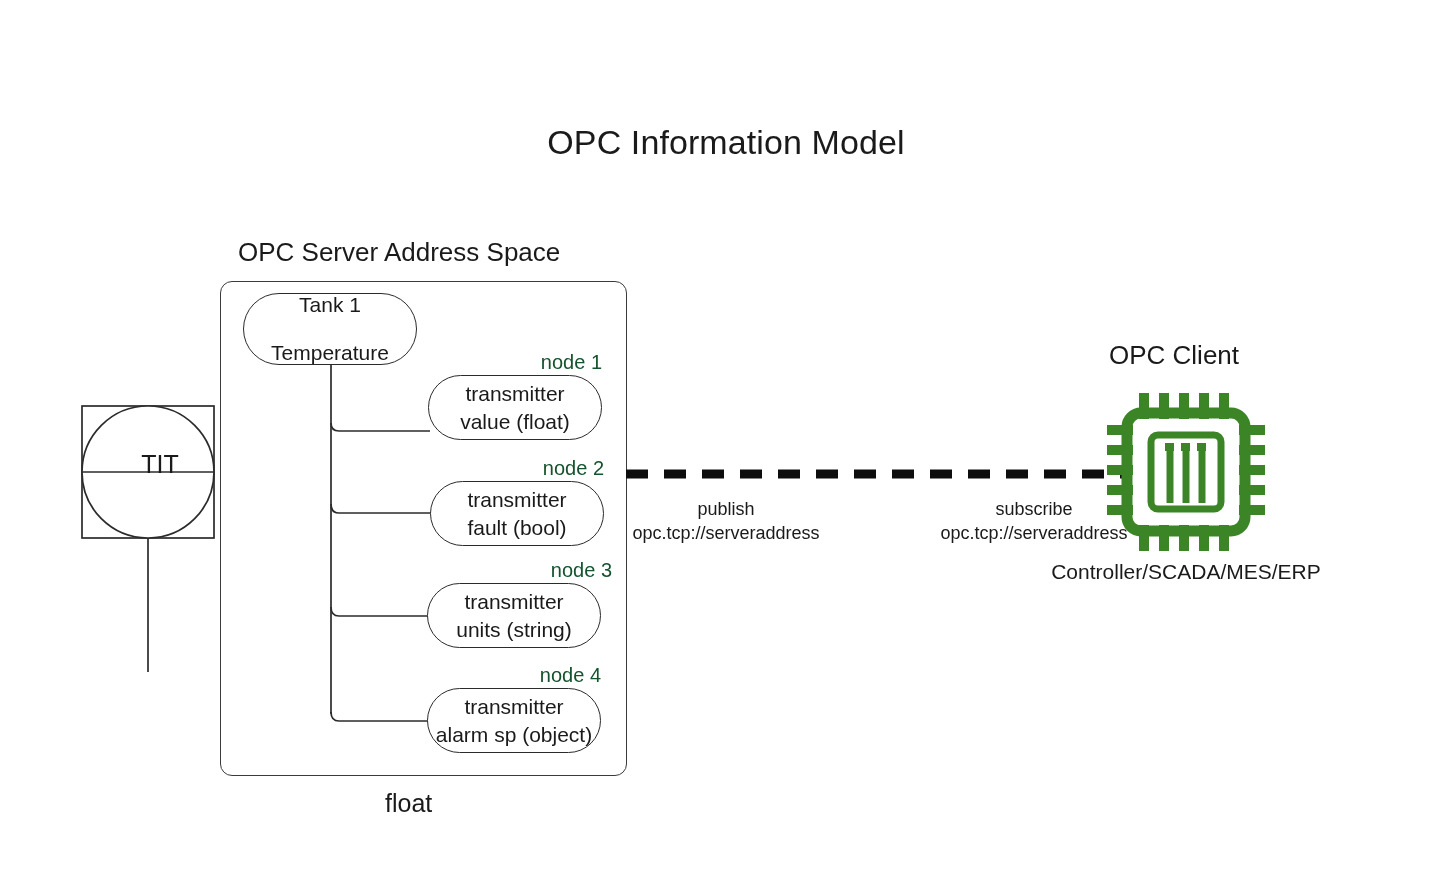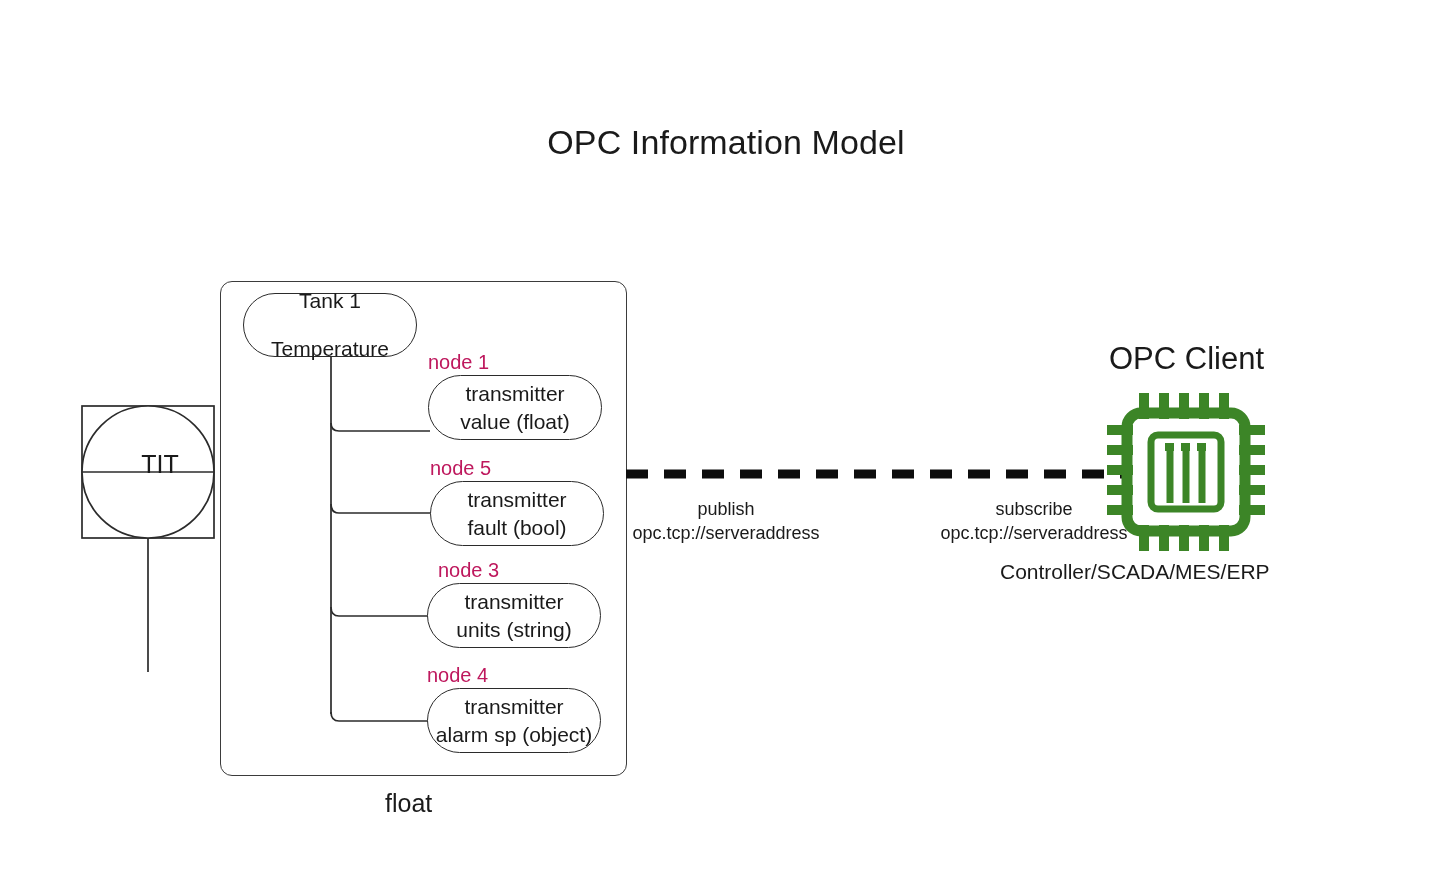--- a/index.html
+++ b/index.html
@@ -51,28 +51,28 @@
 
   #object-label {
     left: 385px;
     top: 764px;
     font-size: 25px;
   }
 
   #opc-client-label {
     left: 1109px;
     top: 316px;
-    font-size: 31px;
+    font-size: 26px;
   }
 
   #client-sub {
     left: 1000px;
     top: 535px;
     width: 372px;
-    text-align: left;
+    text-align: center;
     font-size: 21px;
   }
 
   #ua-msg {
     left: 700px;
     top: 397px;
     width: 360px;
     text-align: center;
     font-size: 21px;
   }
@@ -105,35 +105,35 @@
     line-height: 1.32;
     text-align: center;
     color: #1a1a1a;
   }
   .pill span { display: block; }
 
   #tank-node {
     left: 243px;
     top: 269px;
     width: 174px;
-    height: 64px;
+    height: 72px;
     gap: 20px;
   }
 
   #node1-pill { left: 428px; top: 351px; width: 174px; height: 65px; }
   #node2-pill { left: 430px; top: 457px; width: 174px; height: 65px; }
   #node3-pill { left: 427px; top: 559px; width: 174px; height: 65px; }
   #node4-pill { left: 427px; top: 664px; width: 174px; height: 65px; }
 
   .node-cap {
     position: absolute;
     font-size: 20px;
-    text-align: left;
+    text-align: right;
     width: 174px;
-    color: #be185d;
+    color: #14532d;
   }
   #node1-cap { left: 428px; top: 327px; }
   #node2-cap { left: 430px; top: 433px; }
   #node3-cap { left: 438px; top: 535px; }
   #node4-cap { left: 427px; top: 640px; }
 
   
   #tree-svg, #tit-svg, #chip-svg, #dash-svg {
     position: absolute;
     overflow: visible;
@@ -168,20 +168,21 @@
   <div class="ctr" id="title">OPC Information Model</div>
 
   <svg id="tit-svg" viewBox="0 0 180 290">
     <rect x="12" y="12" width="132" height="132" fill="#ffffff" stroke="#2b2b2b" stroke-width="1.7"></rect>
     <circle cx="78" cy="78" r="66" fill="#ffffff" stroke="#2b2b2b" stroke-width="1.7"></circle>
     <line x1="12" y1="78" x2="144" y2="78" stroke="#2b2b2b" stroke-width="1.7"></line>
     <line x1="78" y1="144" x2="78" y2="278" stroke="#2b2b2b" stroke-width="1.7"></line>
   </svg>
   <div class="txt" style="left:70px; top:370px; width:180px; height:140px; display:flex; align-items:center; justify-content:center; font-size:25px;">TIT</div>
 
+  <div class="txt" id="addr-space-label">OPC Server Address Space</div>
   <div id="server-box"></div>
 
   <svg id="tree-svg" viewBox="0 0 700 800">
 
     <path d="M331,333 L331,690" fill="none" stroke="#2b2b2b" stroke-width="1.7"></path>
 
     <path d="M331,399 Q331,407 339,407 L430,407" fill="none" stroke="#2b2b2b" stroke-width="1.7"></path>
     <path d="M331,480 Q331,489 339,489 L432,489" fill="none" stroke="#2b2b2b" stroke-width="1.7"></path>
     <path d="M331,583 Q331,592 339,592 L429,592" fill="none" stroke="#2b2b2b" stroke-width="1.7"></path>
     <path d="M331,688 Q331,697 339,697 L429,697" fill="none" stroke="#2b2b2b" stroke-width="1.7"></path>
@@ -191,21 +192,21 @@
     <span>Tank 1</span>
     <span>Temperature</span>
   </div>
 
   <div class="node-cap" id="node1-cap">node 1</div>
   <div class="pill" id="node1-pill">
     <span>transmitter</span>
     <span>value (float)</span>
   </div>
 
-  <div class="node-cap" id="node2-cap">node 5</div>
+  <div class="node-cap" id="node2-cap">node 2</div>
   <div class="pill" id="node2-pill">
     <span>transmitter</span>
     <span>fault (bool)</span>
   </div>
 
   <div class="node-cap" id="node3-cap">node 3</div>
   <div class="pill" id="node3-pill">
     <span>transmitter</span>
     <span>units (string)</span>
   </div>

